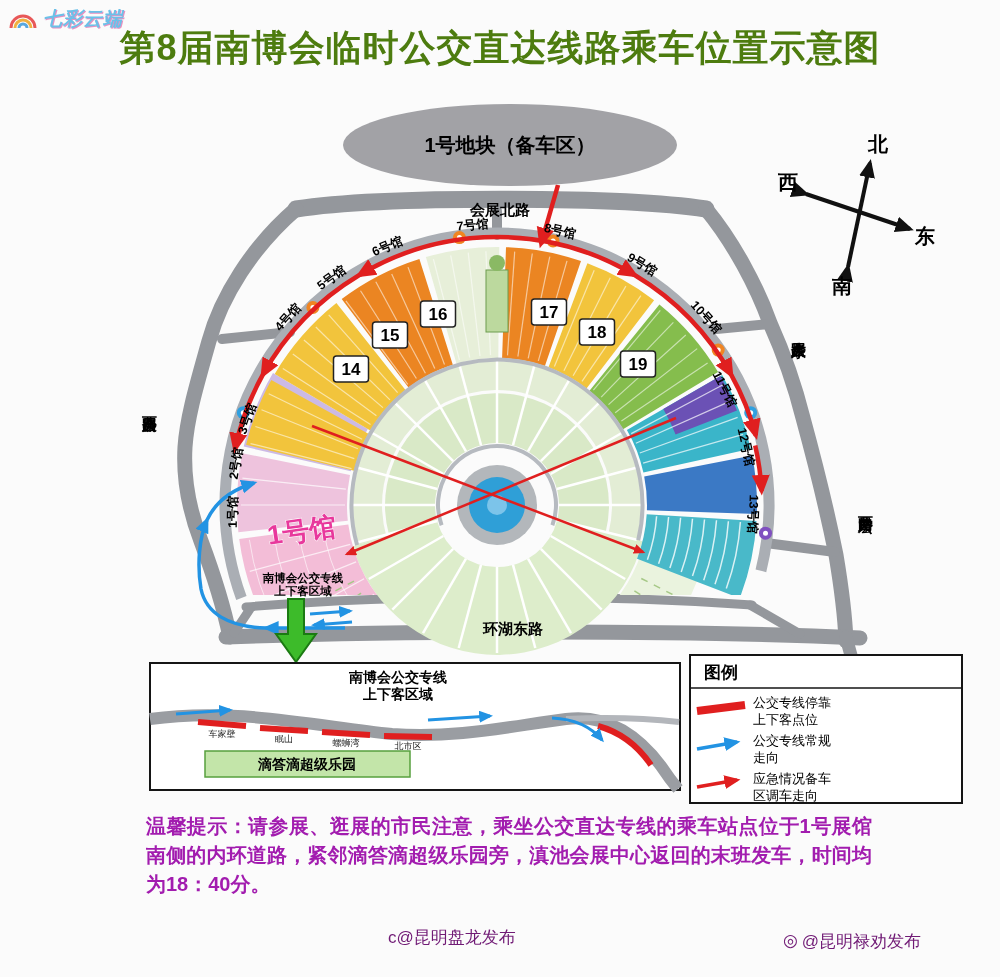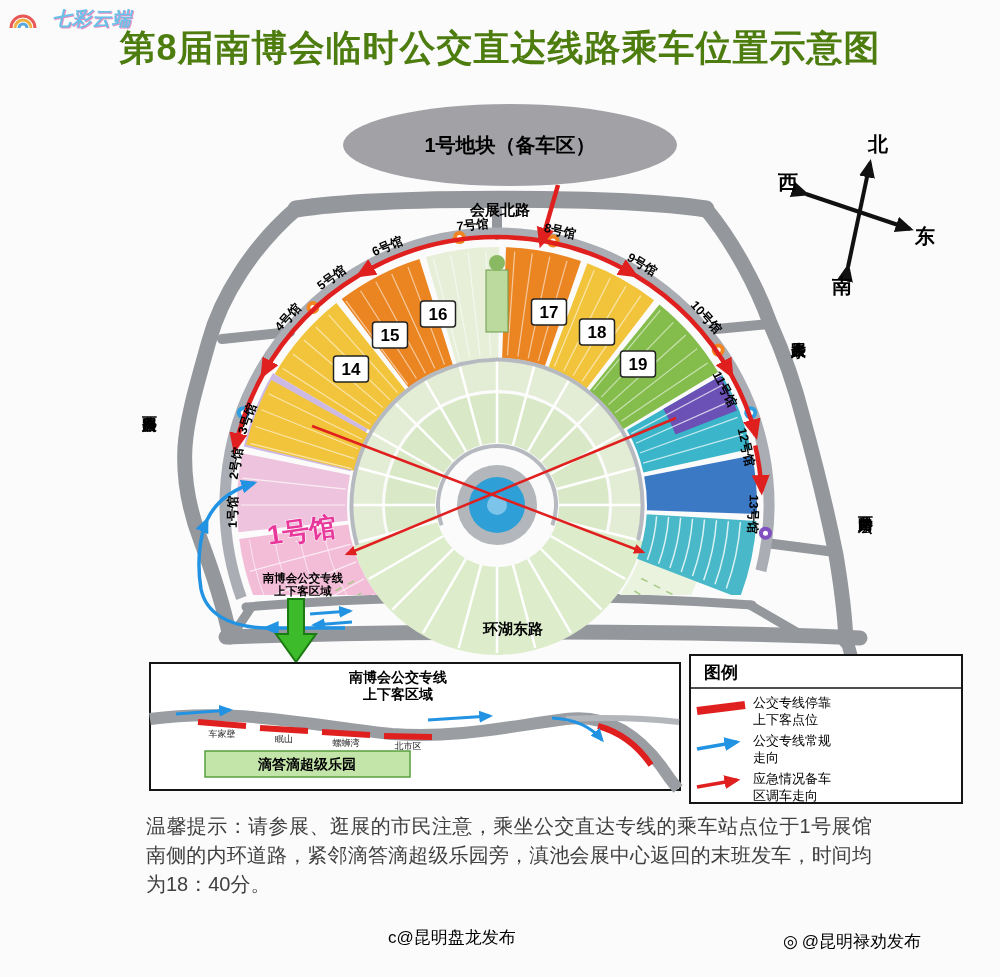--- a/index.html
+++ b/index.html
@@ -3,27 +3,27 @@
 <meta charset="utf-8">
 <style>
   html,body{margin:0;padding:0;}
   body{
     width:1000px;height:977px;position:relative;overflow:hidden;
     background:#fbfbfb;
     font-family:"Liberation Sans","DejaVu Sans",sans-serif;
     color:#111;
   }
   .logo{position:absolute;left:8px;top:6px;display:flex;align-items:center;gap:5px;}
-  .logo-text{font-size:19px;font-weight:bold;font-style:italic;color:#6cc0e8;text-shadow:1px 1px 0 #e890c0;letter-spacing:1px;margin-left:9px;}
+  .logo-text{font-size:19px;font-weight:bold;font-style:italic;color:#6cc0e8;text-shadow:1px 1px 0 #e890c0;letter-spacing:1px;}
   .page-title{position:absolute;left:0;top:24px;width:100%;text-align:center;
     font-size:36px;font-weight:900;letter-spacing:1px;color:#4d7c0f;}
   #mapsvg{position:absolute;left:0;top:85px;}
   .notice{position:absolute;left:146px;top:812px;width:726px;
-    font-size:20px;font-weight:normal;line-height:1.45;color:#404040;text-align:justify;}
-  .wm{position:absolute;color:#000000;font-size:17px;display:flex;align-items:center;gap:4px;}
+    font-size:20px;font-weight:bold;line-height:1.45;color:#a21caf;text-align:justify;}
+  .wm{position:absolute;color:#701a75;font-size:17px;display:flex;gap:4px;}
   .wm1{left:388px;top:926px;}
   .wm2{left:783px;top:930px;}
   svg text{font-family:"Liberation Sans","DejaVu Sans",sans-serif;}
   .vert{writing-mode:vertical-rl;text-orientation:upright;}
 </style>
 </head>
 <body>
 
 <div class="logo">
   <svg width="30" height="22" viewBox="0 0 30 22">

